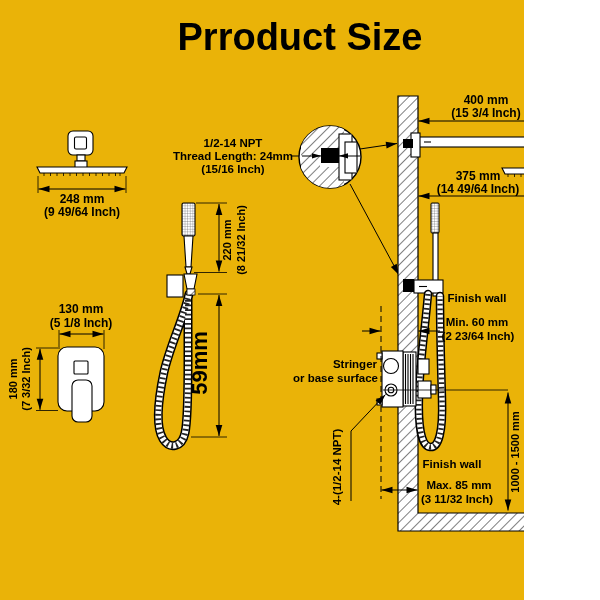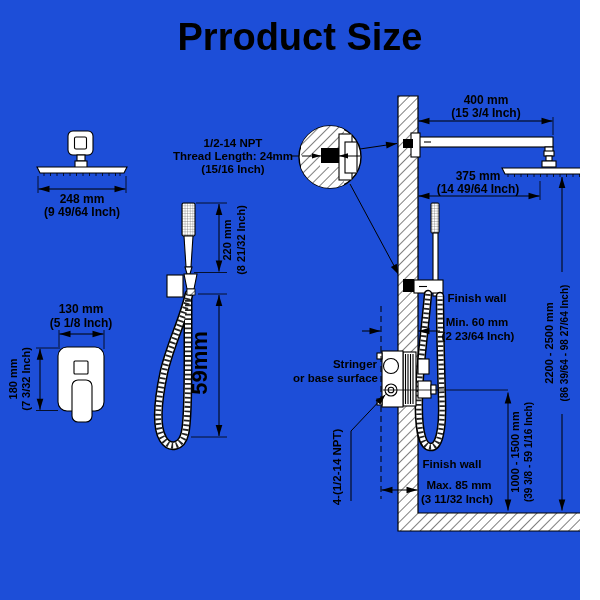--- a/index.html
+++ b/index.html
@@ -1,16 +1,16 @@
 <!DOCTYPE html>
 <html><head>
 <meta charset="utf-8">
 <style>
   html,body{margin:0;padding:0;background:#ffffff;}
-  #stage{position:relative;width:580px;height:600px;background:#1d4ed8;overflow:hidden;
+  #stage{position:relative;width:524px;height:600px;background:#eab308;overflow:hidden;
          font-family:"Liberation Sans",sans-serif;}
   svg{position:absolute;left:0;top:0;}
   svg text{fill:#000;font-family:"Liberation Sans",sans-serif;font-weight:bold;}
   .lbl{font-size:12px;}
   .lbl-s{font-size:11.5px;}
   .lbl-r{font-size:11px;}
   .lbl-r2{font-size:10px;}
   .big{font-size:22px;}
   .title{font-size:38px;font-weight:bold;}
   .thin{stroke:#000;stroke-width:0.8;fill:none;}

